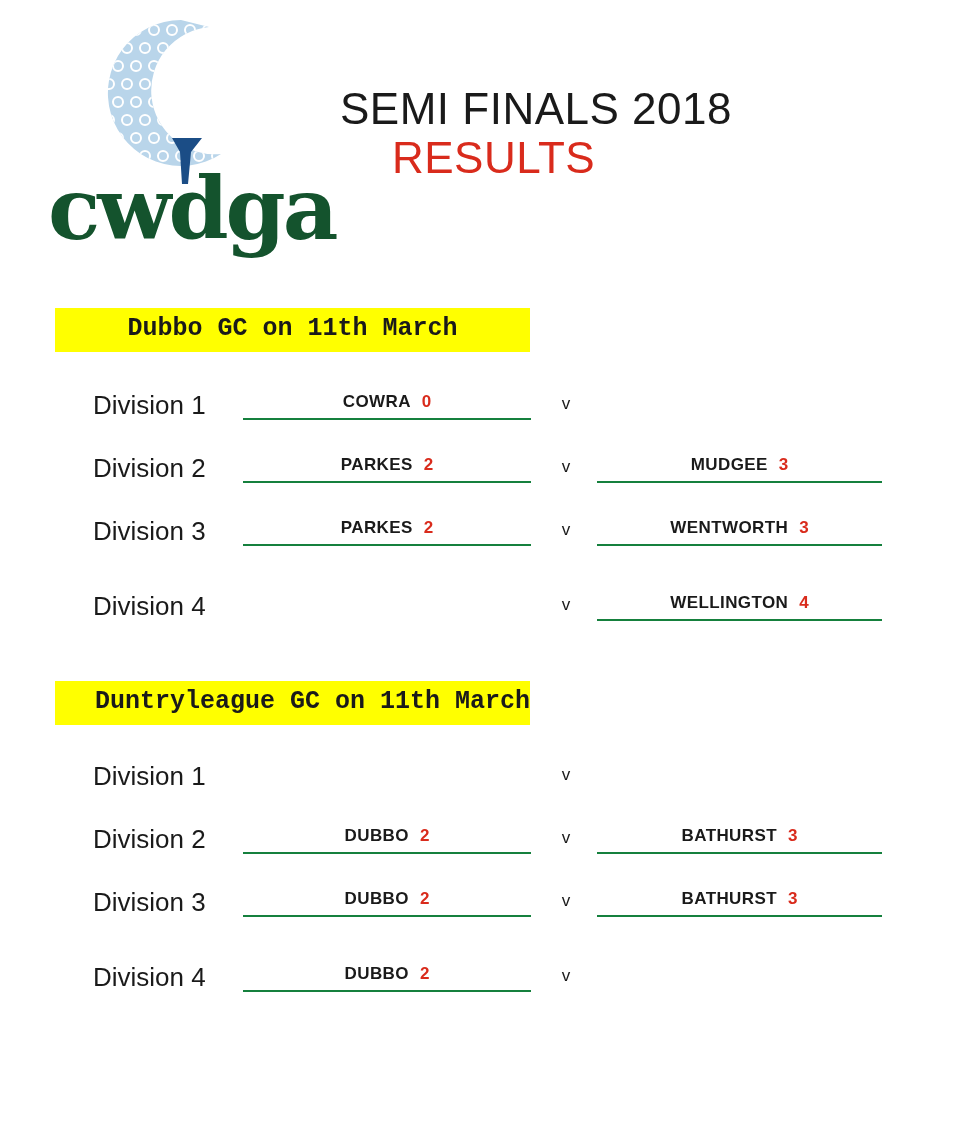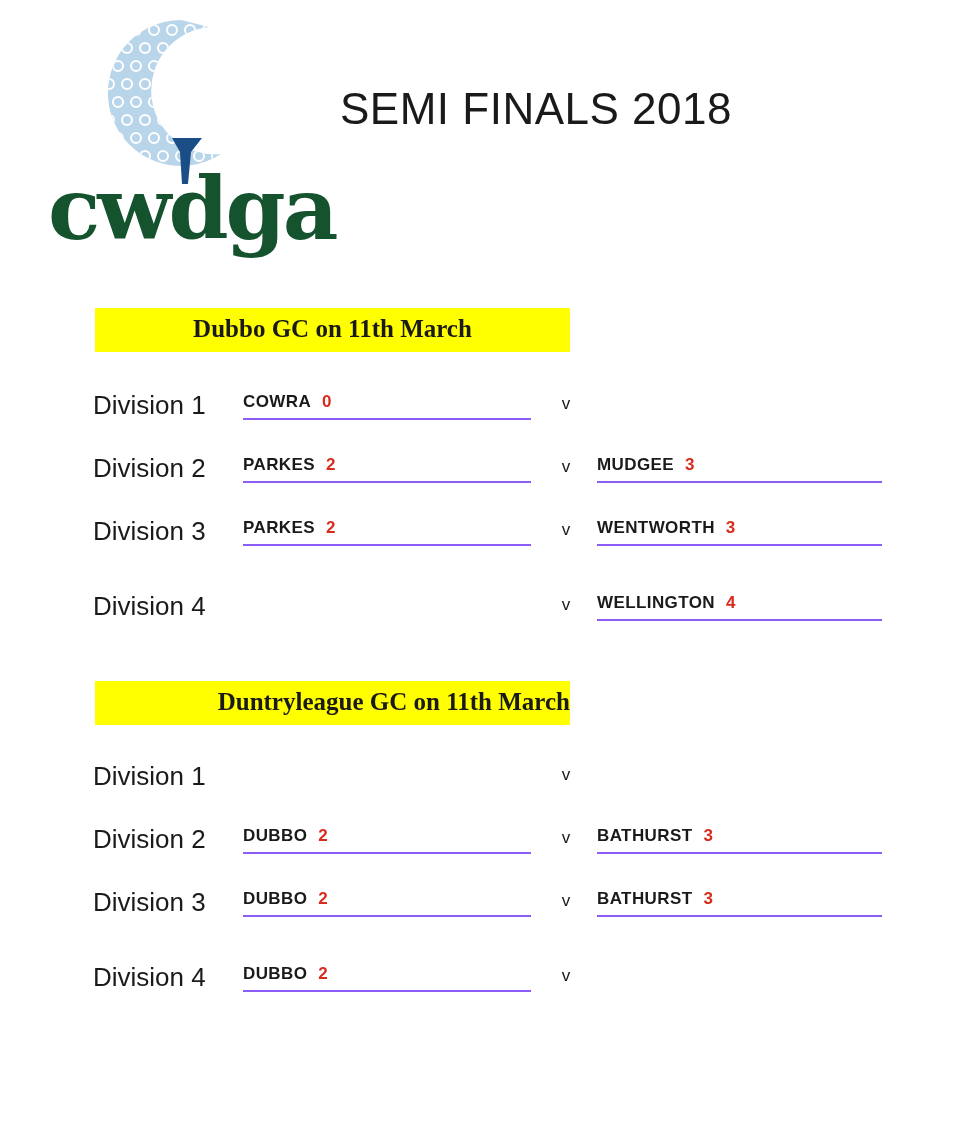--- a/index.html
+++ b/index.html
@@ -78,26 +78,25 @@
     line-height: 1.2;
     padding-left: 52px;
   }
 
   
   .venue-banner {
     background: #ffff00;
     color: #1a1a1a;
     font-size: 25px;
     font-weight: bold;
-    font-family: Liberation Serif, serif;
+    font-family: Liberation Mono, monospace;
     display: inline-block;
     padding: 7px 0 9px 0;
     line-height: 1.1;
     box-sizing: border-box;
-    margin-left: 40px;
   }
   .venue-1 {
     position: absolute;
     left: 55px;
     top: 308px;
     width: 475px;
     text-align: center;
   }
   .venue-2 {
     position: absolute;
@@ -127,23 +126,24 @@
     left: 93px;
     top: 12px;
     font-size: 26px;
     font-weight: 400;
     color: #1a1a1a;
     font-family: "Liberation Sans", sans-serif;
     white-space: nowrap;
   }
   .team-slot {
     position: absolute;
-    border-bottom: 2px solid #8b5cf6;
+    border-bottom: 2px solid #15803d;
     height: 42px;
     box-sizing: border-box;
+    text-align: center;
     white-space: nowrap;
   }
   .team-slot .inner {
     display: inline-block;
     padding-top: 14px;
   }
   .team-home {
     left: 243px;
     width: 288px;
   }
@@ -265,20 +265,21 @@
       </svg>
       <svg style="position:absolute;left:46px;top:118px;width:70px;height:70px" viewBox="0 0 70 70" xmlns="http://www.w3.org/2000/svg" aria-hidden="true">
         <path d="M20 2 L50 2 L39 16 L36 48 L30 48 L28 16 Z" fill="#1b4d86"></path>
       </svg>
     </div>
     <div class="logo-text">cwdga</div>
   </div>
 
   <div class="title-block">
     <div class="title-main">SEMI FINALS  2018</div>
+    <div class="title-sub">RESULTS</div>
   </div>
 </div>
 
 <div class="venue-banner venue-1">Dubbo GC on 11th March</div>
 
 <div class="section section-1">
 
   <div class="match-row">
     <div class="division-label">Division 1</div>
     <div class="team-slot team-home">

